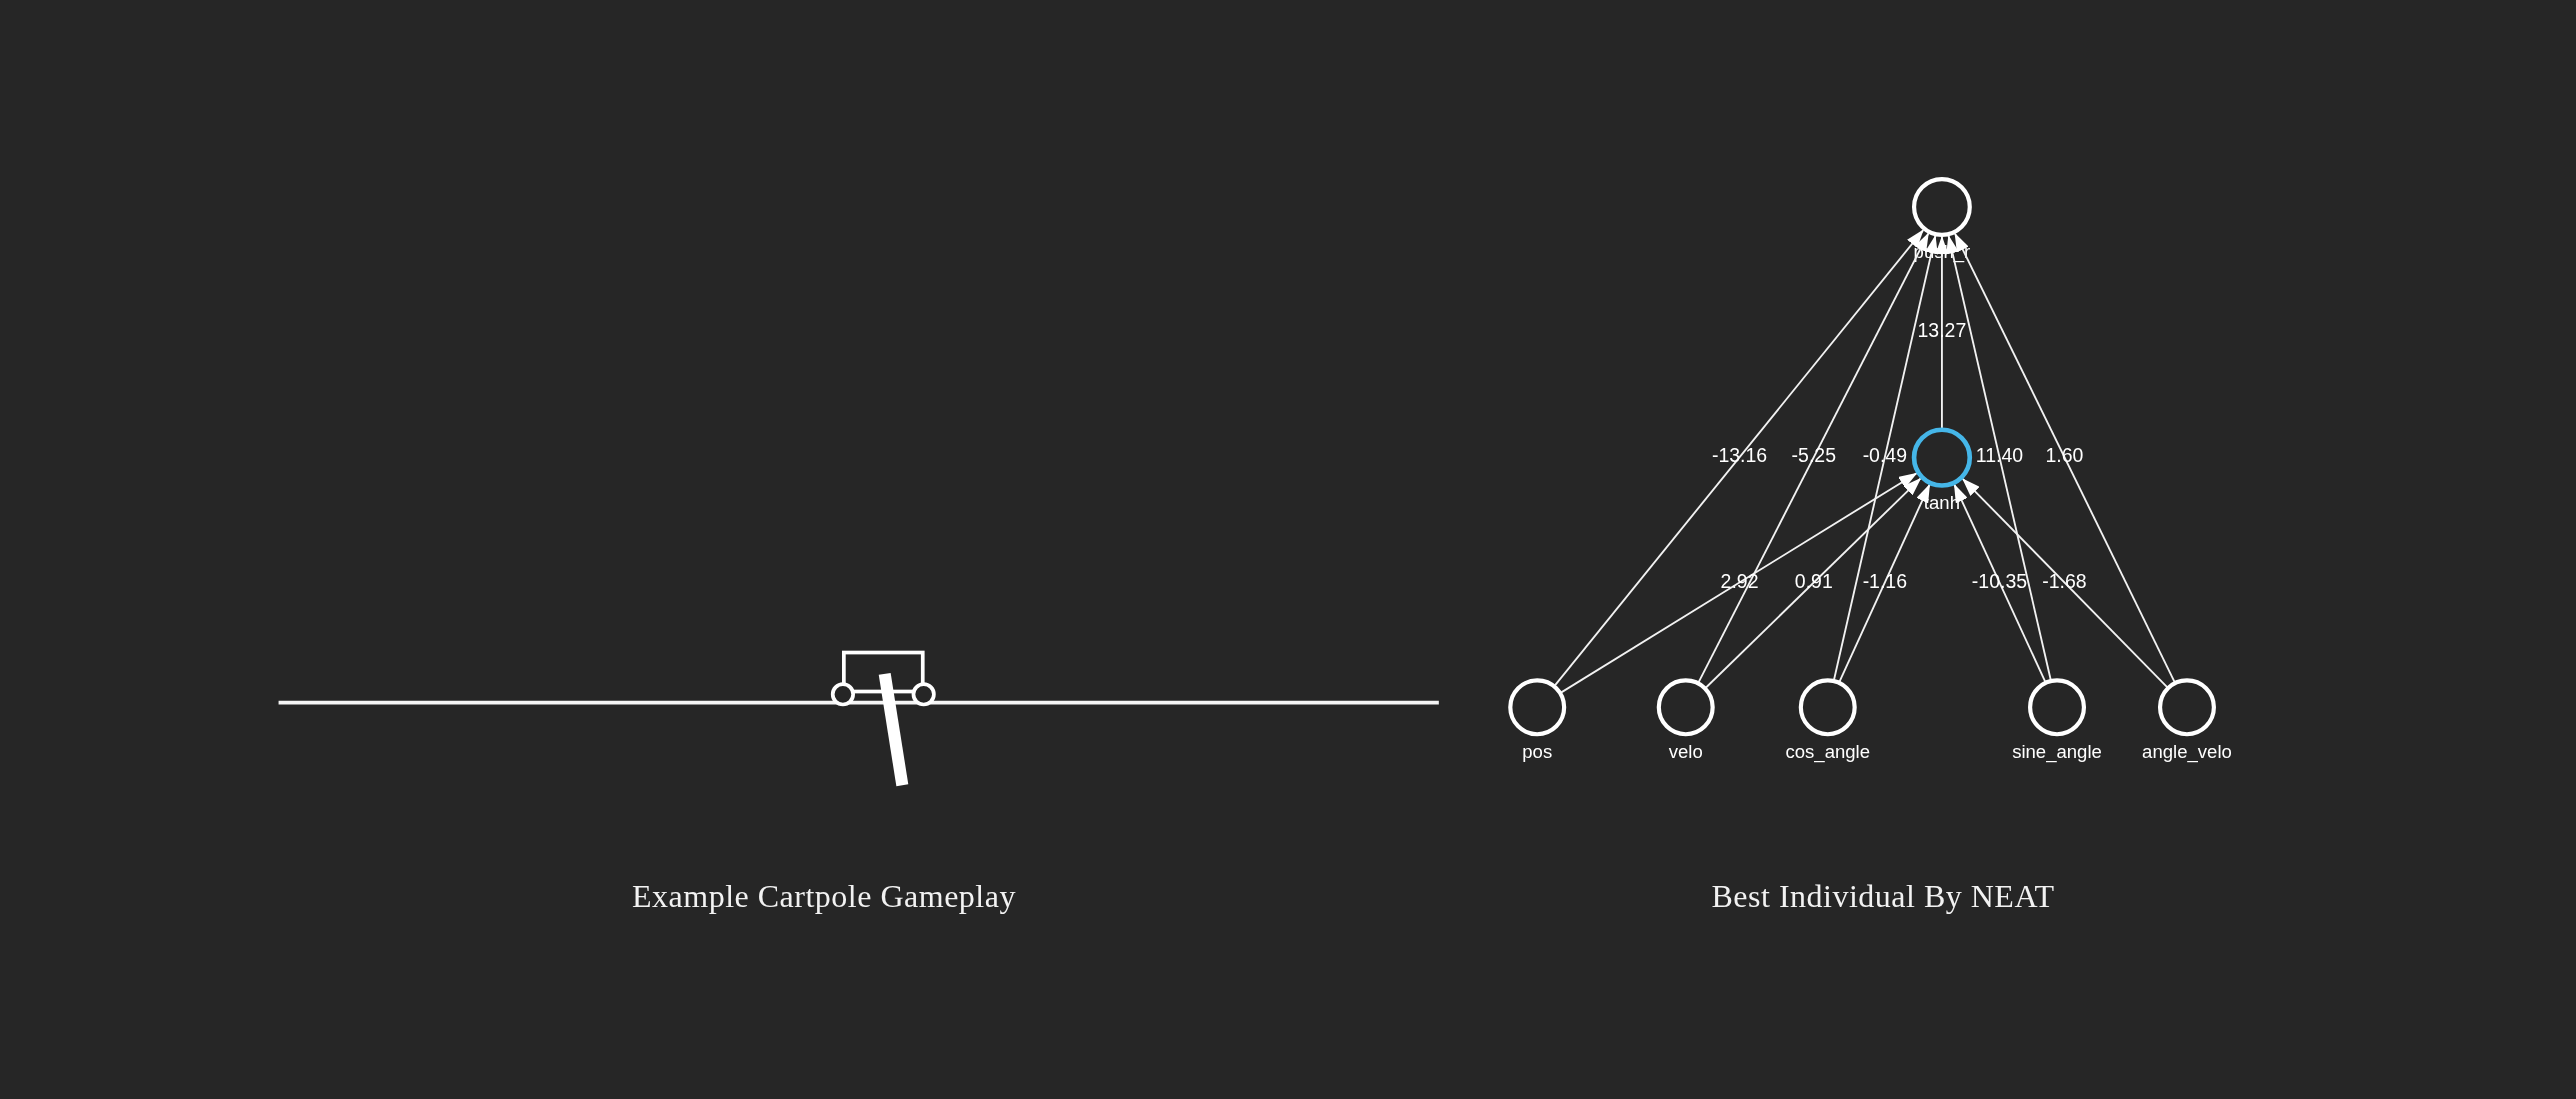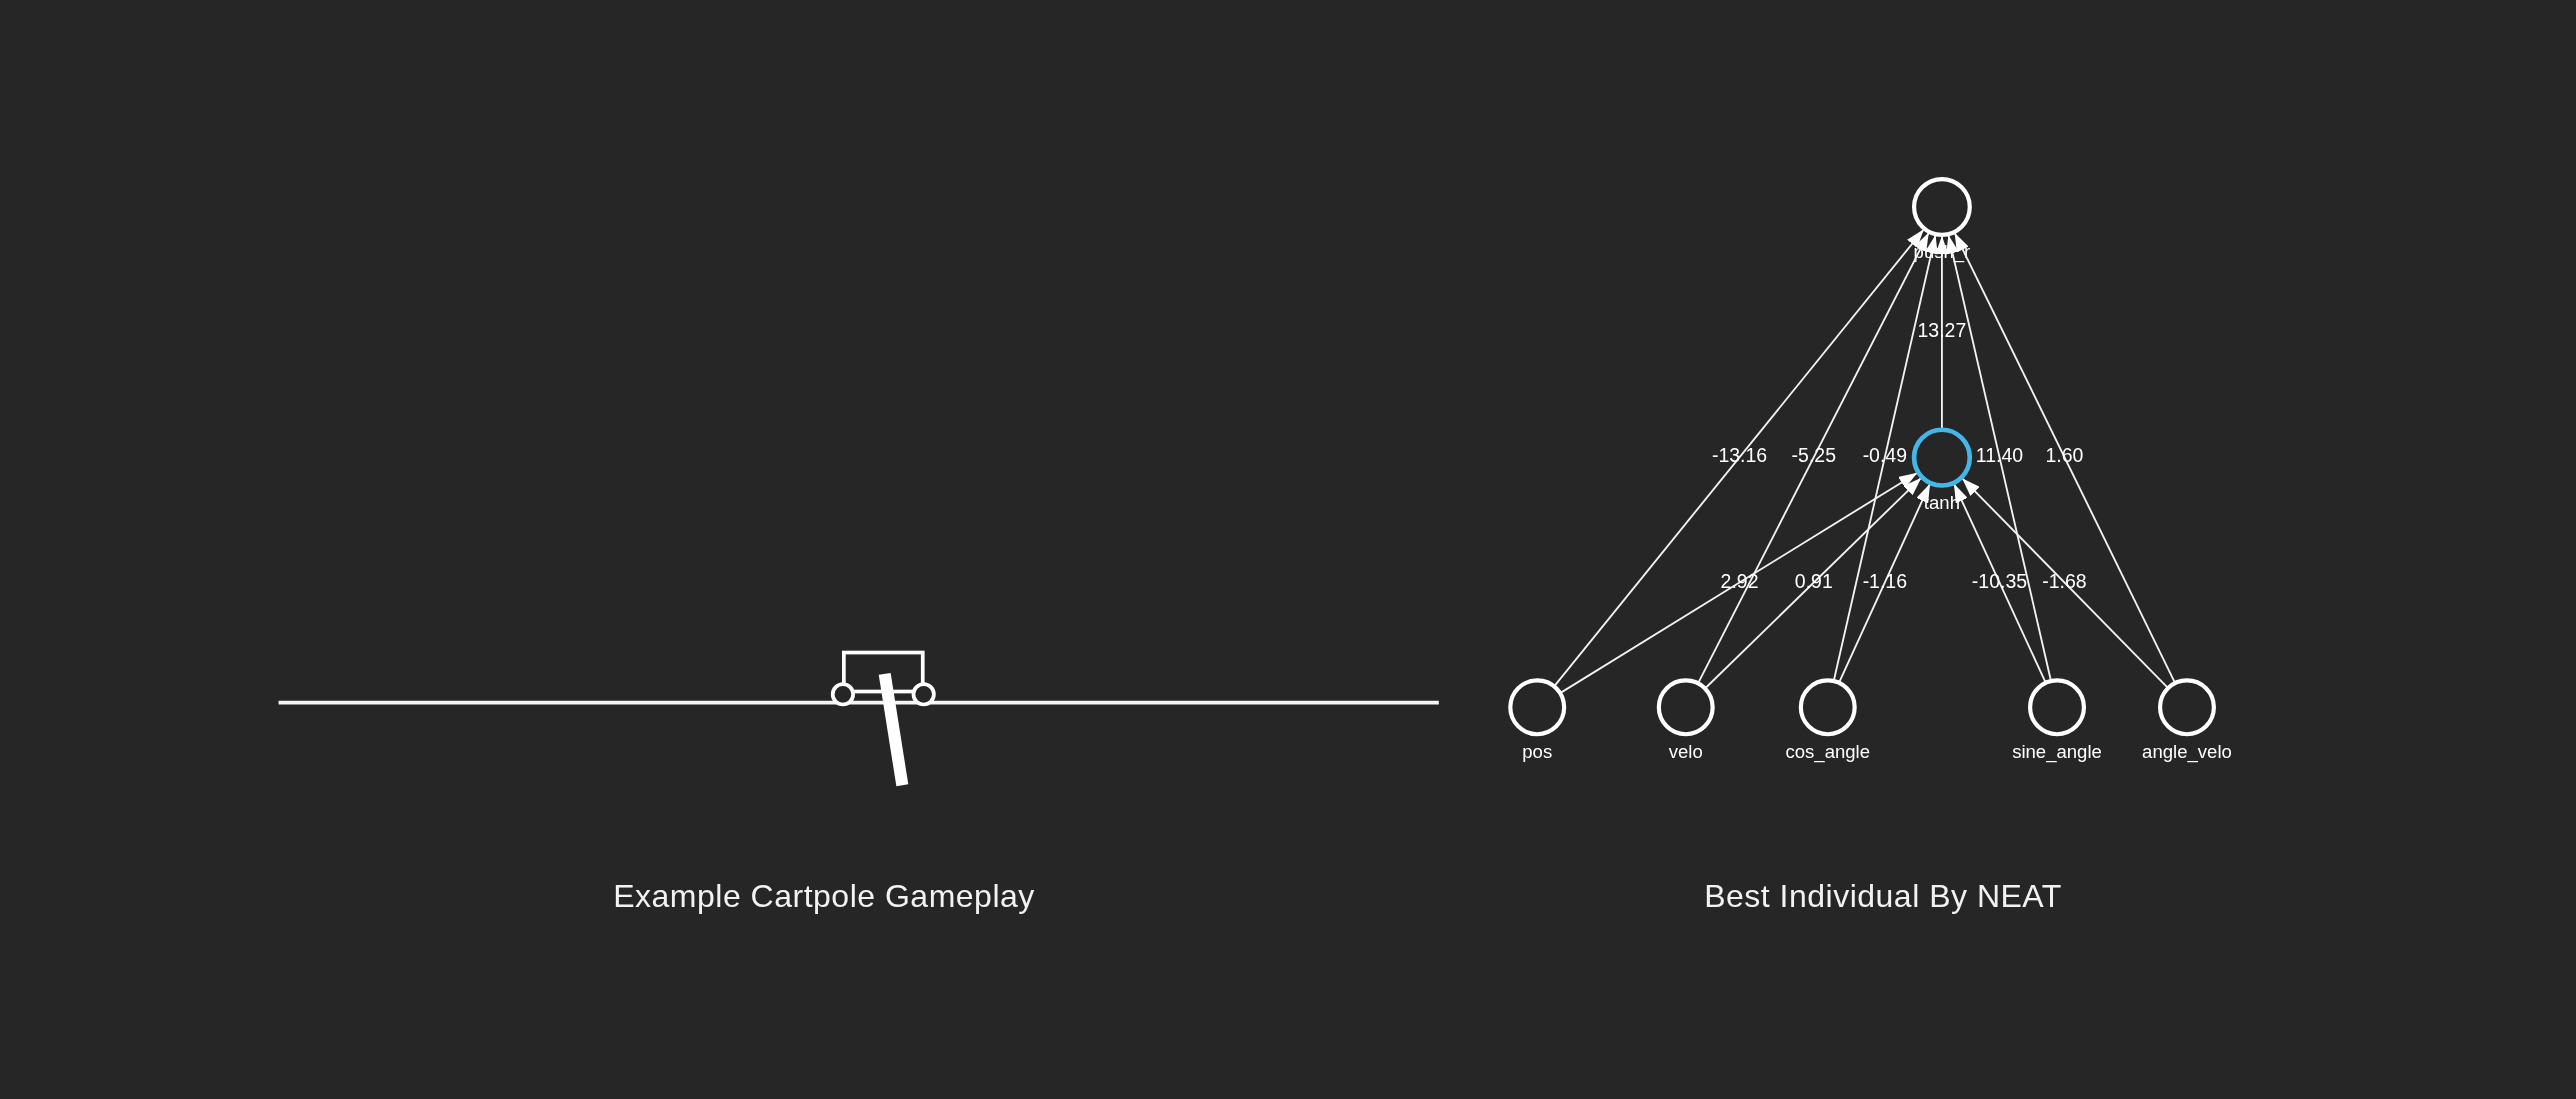--- a/index.html
+++ b/index.html
@@ -20,21 +20,21 @@
     left: 0;
     top: 0;
   }
   .panel-title {
     position: absolute;
     transform: translate(-50%, -50%);
     color: #f2f2f2;
     font-size: 32px;
     letter-spacing: 0.5px;
     white-space: nowrap;
-    font-family: Liberation Sans, sans-serif;
+    font-family: Liberation Serif, serif;
   }
   #left-title  { left: 824px;  top: 896px; }
   #right-title { left: 1883px; top: 896px; text-align: center; }
 
   text.wlabel {
     fill: #ffffff;
     font-size: 21px;
     font-family: "Liberation Sans", sans-serif;
   }
   text.nlabel {

